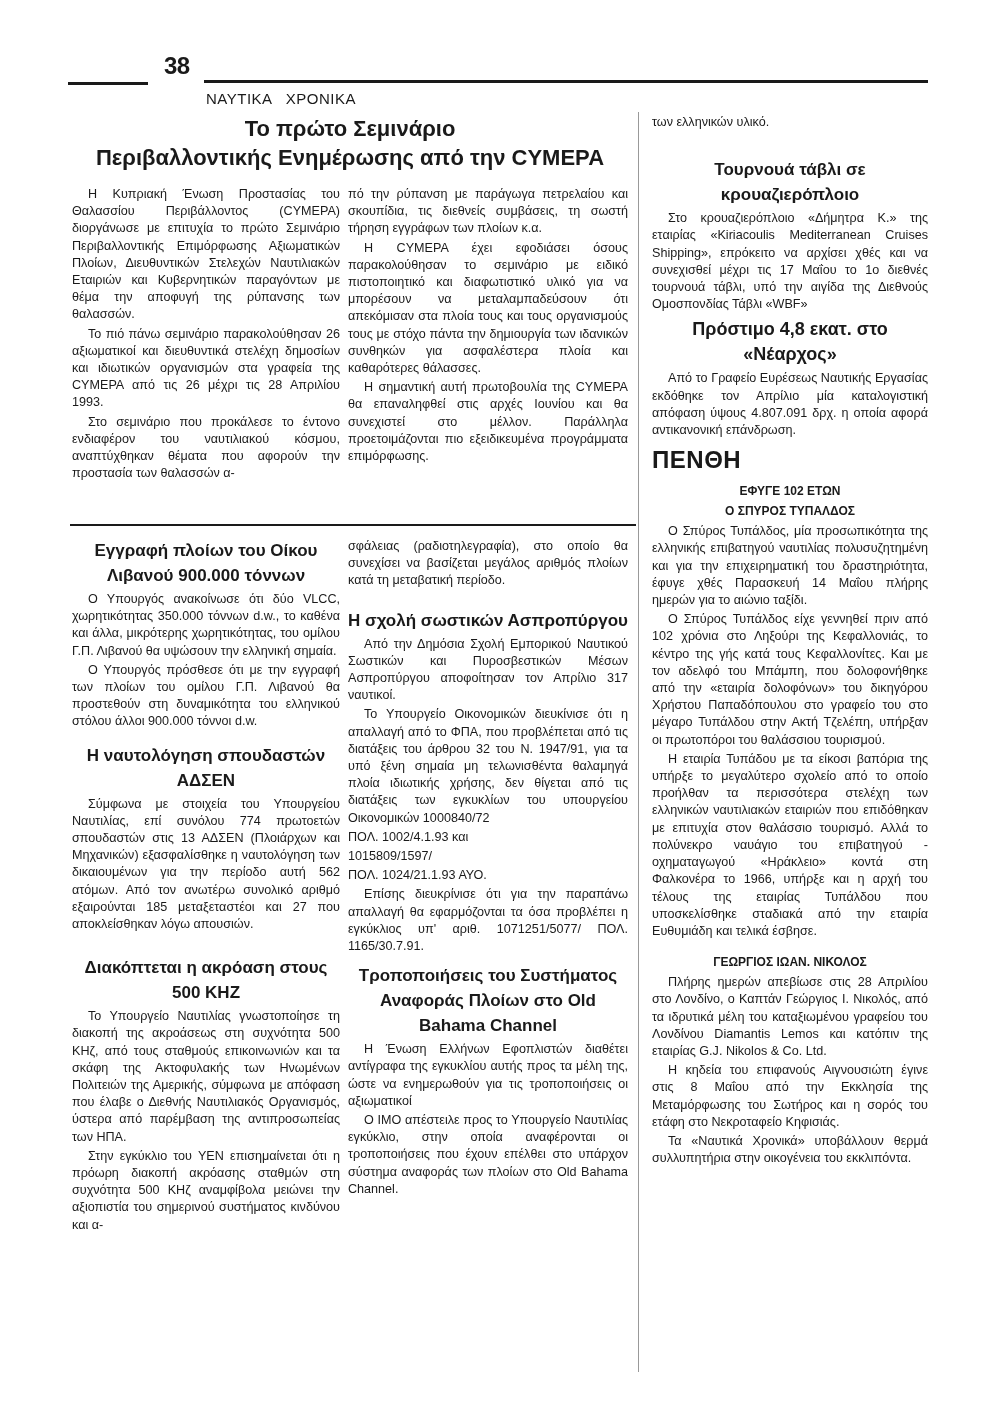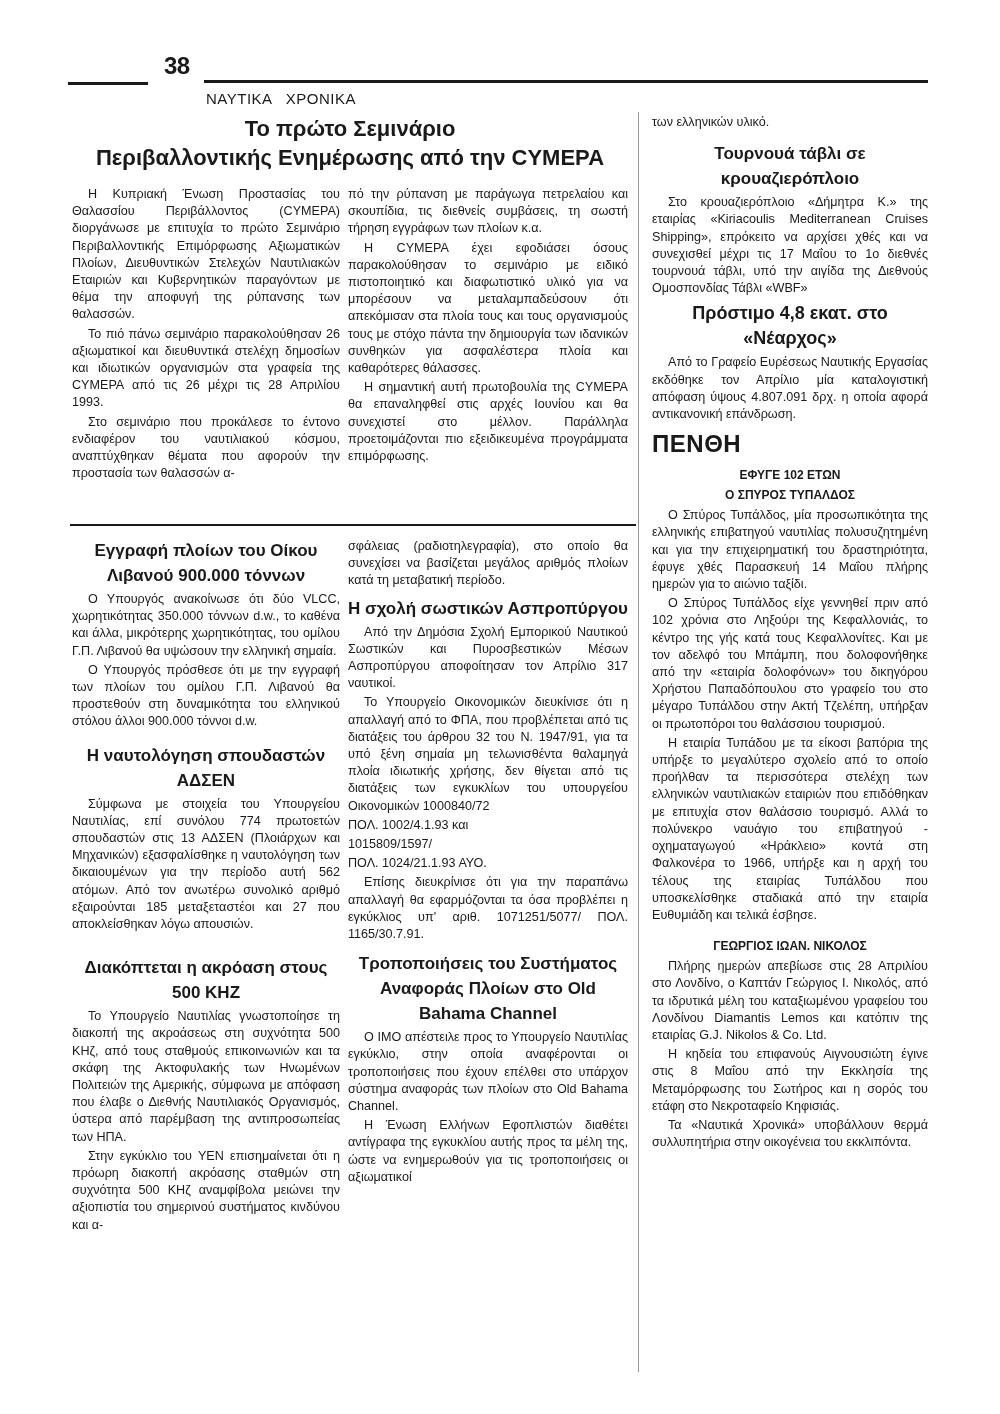--- a/index.html
+++ b/index.html
@@ -41,21 +41,21 @@
   <p>Η CYMEPA έχει εφοδιάσει όσους παρακολούθησαν το σεμινάριο με ειδικό πιστοποιητικό και διαφωτιστικό υλικό για να μπορέσουν να μεταλαμπαδεύσουν ότι απεκόμισαν στα πλοία τους και τους οργανισμούς τους με στόχο πάντα την δημιουργία των ιδανικών συνθηκών για ασφαλέστερα πλοία και καθαρότερες θάλασσες.</p>
   <p>Η σημαντική αυτή πρωτοβουλία της CYMEPA θα επαναληφθεί στις αρχές Ιουνίου και θα συνεχιστεί στο μέλλον. Παράλληλα προετοιμάζονται πιο εξειδικευμένα προγράμματα επιμόρφωσης.</p>
 </div>
 
 <div class="rule" style="left:70px; top:524px; width:566px; height:2px;"></div>
 
 <div class="rule" style="left:638px; top:112px; width:1px; height:1260px; background:#999;"></div>
 
 <div class="col" style="left:652px; top:114px; width:276px;">
   <p class="noindent">των ελληνικών υλικό.</p>
-  <div class="h2" style="margin-top:10px;">Τουρνουά τάβλι σε κρουαζιερόπλοιο</div>
+  <div class="h2" style="margin-top:26px;">Τουρνουά τάβλι σε κρουαζιερόπλοιο</div>
   <p>Στο κρουαζιερόπλοιο «Δήμητρα Κ.» της εταιρίας «Kiriacoulis Mediterranean Cruises Shipping», επρόκειτο να αρχίσει χθές και να συνεχισθεί μέχρι τις 17 Μαΐου το 1ο διεθνές τουρνουά τάβλι, υπό την αιγίδα της Διεθνούς Ομοσπονδίας Τάβλι «WBF»</p>
   <div class="h2" style="font-size:18px;">Πρόστιμο 4,8 εκατ. στο «Νέαρχος»</div>
   <p>Από το Γραφείο Ευρέσεως Ναυτικής Εργασίας εκδόθηκε τον Απρίλιο μία καταλογιστική απόφαση ύψους 4.807.091 δρχ. η οποία αφορά αντικανονική επάνδρωση.</p>
   <div class="h2big">ΠΕΝΘΗ</div>
   <div class="h3">
     <div>ΕΦΥΓΕ 102 ΕΤΩΝ</div>
     <div>Ο ΣΠΥΡΟΣ ΤΥΠΑΛΔΟΣ</div>
   </div>
   <p>Ο Σπύρος Τυπάλδος, μία προσωπικότητα της ελληνικής επιβατηγού ναυτιλίας πολυσυζητημένη και για την επιχειρηματική του δραστηριότητα, έφυγε χθές Παρασκευή 14 Μαΐου πλήρης ημερών για το αιώνιο ταξίδι.</p>
   <p>Ο Σπύρος Τυπάλδος είχε γεννηθεί πριν από 102 χρόνια στο Ληξούρι της Κεφαλλονιάς, το κέντρο της γής κατά τους Κεφαλλονίτες. Και με τον αδελφό του Μπάμπη, που δολοφονήθηκε από την «εταιρία δολοφόνων» του δικηγόρου Χρήστου Παπαδόπουλου στο γραφείο του στο μέγαρο Τυπάλδου στην Ακτή Τζελέπη, υπήρξαν οι πρωτοπόροι του θαλάσσιου τουρισμού.</p>
@@ -72,23 +72,23 @@
   <p>Ο Υπουργός πρόσθεσε ότι με την εγγραφή των πλοίων του ομίλου Γ.Π. Λιβανού θα προστεθούν στη δυναμικότητα του ελληνικού στόλου άλλοι 900.000 τόννοι d.w.</p>
   <div class="h2" style="margin-top:12px;">Η ναυτολόγηση σπουδαστών ΑΔΣΕΝ</div>
   <p>Σύμφωνα με στοιχεία του Υπουργείου Ναυτιλίας, επί συνόλου 774 πρωτοετών σπουδαστών στις 13 ΑΔΣΕΝ (Πλοιάρχων και Μηχανικών) εξασφαλίσθηκε η ναυτολόγηση των δικαιουμένων για την περίοδο αυτή 562 ατόμων. Από τον ανωτέρω συνολικό αριθμό εξαιρούνται 185 μεταξεταστέοι και 27 που αποκλείσθηκαν λόγω απουσιών.</p>
   <div class="h2" style="margin-top:22px;">Διακόπτεται η ακρόαση στους 500 KHZ</div>
   <p>Το Υπουργείο Ναυτιλίας γνωστοποίησε τη διακοπή της ακροάσεως στη συχνότητα 500 ΚΗζ, από τους σταθμούς επικοινωνιών και τα σκάφη της Ακτοφυλακής των Ηνωμένων Πολιτειών της Αμερικής, σύμφωνα με απόφαση που έλαβε ο Διεθνής Ναυτιλιακός Οργανισμός, ύστερα από παρέμβαση της αντιπροσωπείας των ΗΠΑ.</p>
   <p>Στην εγκύκλιο του ΥΕΝ επισημαίνεται ότι η πρόωρη διακοπή ακρόασης σταθμών στη συχνότητα 500 ΚΗζ αναμφίβολα μειώνει την αξιοπιστία του σημερινού συστήματος κινδύνου και α-</p>
 </div>
 
 <div class="col" style="left:348px; top:538px; width:280px;">
   <p class="noindent">σφάλειας (ραδιοτηλεγραφία), στο οποίο θα συνεχίσει να βασίζεται μεγάλος αριθμός πλοίων κατά τη μεταβατική περίοδο.</p>
-  <div class="h2" style="margin-top:6px;">Η σχολή σωστικών Ασπροπύργου</div>
+  <div class="h2" style="margin-top:18px;">Η σχολή σωστικών Ασπροπύργου</div>
   <p>Από την Δημόσια Σχολή Εμπορικού Ναυτικού Σωστικών και Πυροσβεστικών Μέσων Ασπροπύργου αποφοίτησαν τον Απρίλιο 317 ναυτικοί.</p>
   <p>Το Υπουργείο Οικονομικών διευκίνισε ότι η απαλλαγή από το ΦΠΑ, που προβλέπεται από τις διατάξεις του άρθρου 32 του Ν. 1947/91, για τα υπό ξένη σημαία μη τελωνισθέντα θαλαμηγά πλοία ιδιωτικής χρήσης, δεν θίγεται από τις διατάξεις των εγκυκλίων του υπουργείου Οικονομικών 1000840/72</p>
   <p class="noindent">ΠΟΛ. 1002/4.1.93 και</p>
   <p class="noindent">1015809/1597/</p>
   <p class="noindent">ΠΟΛ. 1024/21.1.93 ΑΥΟ.</p>
   <p>Επίσης διευκρίνισε ότι για την παραπάνω απαλλαγή θα εφαρμόζονται τα όσα προβλέπει η εγκύκλιος υπ' αριθ. 1071251/5077/ ΠΟΛ. 1165/30.7.91.</p>
   <div class="h2" style="margin-top:8px;">Τροποποιήσεις του Συστήματος Αναφοράς Πλοίων στο Old Bahama Channel</div>
+  <p>Η Ένωση Ελλήνων Εφοπλιστών διαθέτει αντίγραφα της εγκυκλίου αυτής προς τα μέλη της, ώστε να ενημερωθούν για τις τροποποιήσεις οι αξιωματικοί</p>
   <p>Ο ΙΜΟ απέστειλε προς το Υπουργείο Ναυτιλίας εγκύκλιο, στην οποία αναφέρονται οι τροποποιήσεις που έχουν επέλθει στο υπάρχον σύστημα αναφοράς των πλοίων στο Old Bahama Channel.</p>
-  <p>Η Ένωση Ελλήνων Εφοπλιστών διαθέτει αντίγραφα της εγκυκλίου αυτής προς τα μέλη της, ώστε να ενημερωθούν για τις τροποποιήσεις οι αξιωματικοί</p>
 </div>
 
 </body></html>

